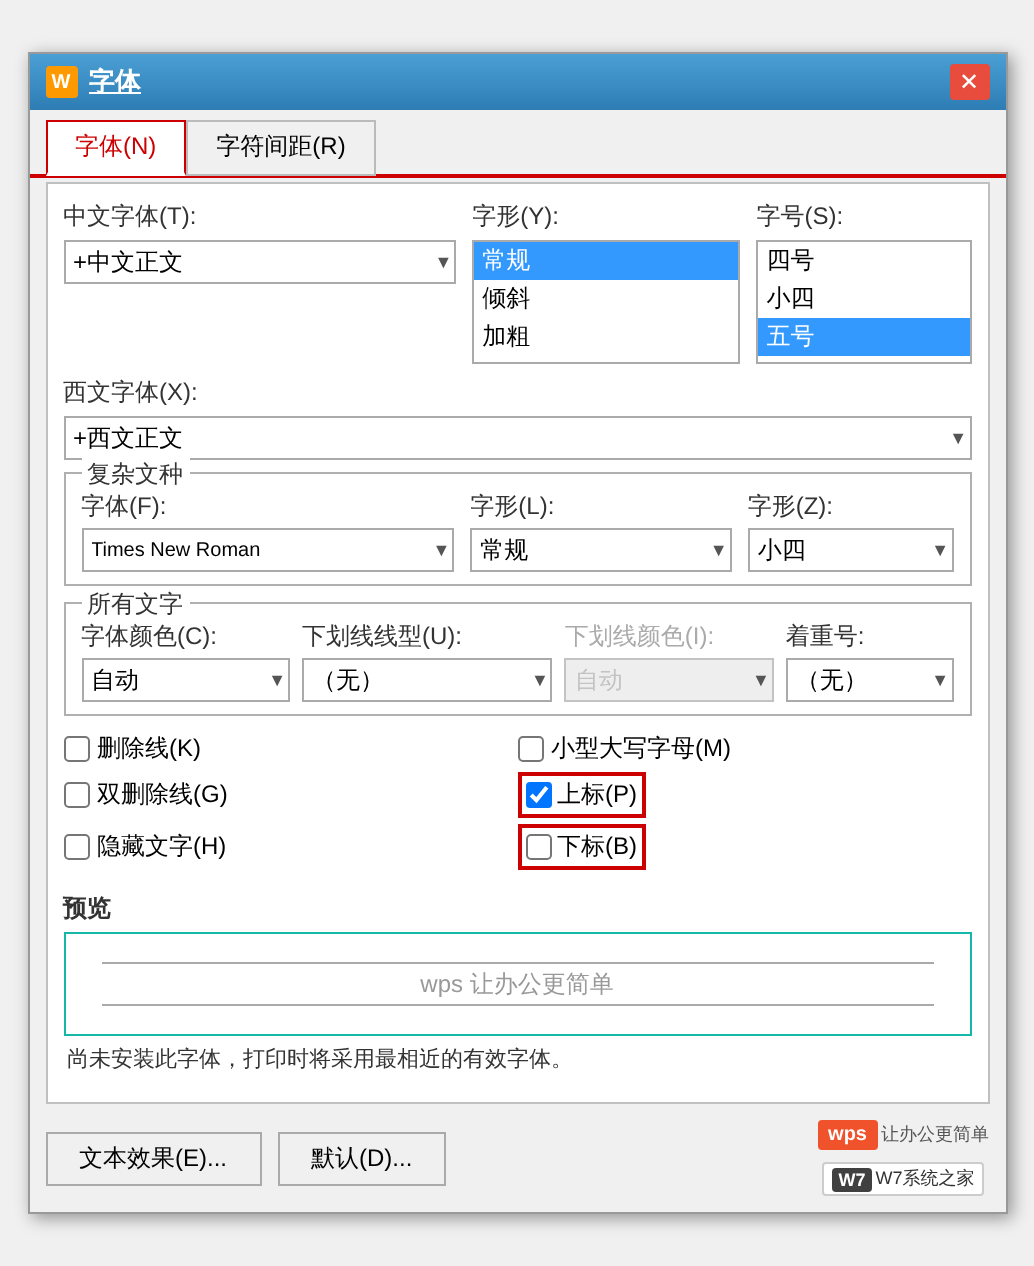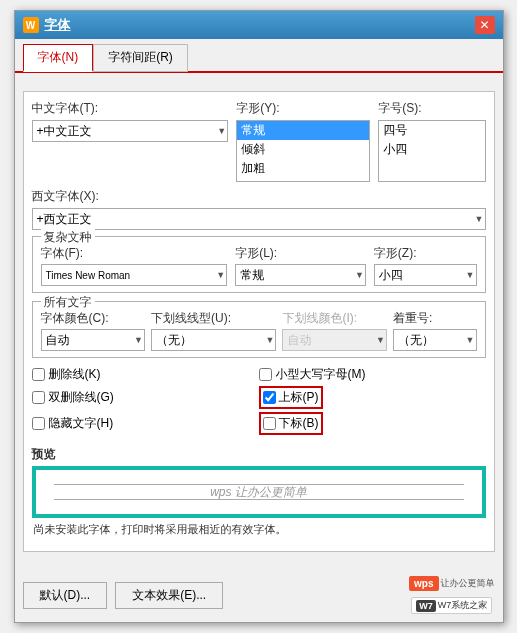--- a/index.html
+++ b/index.html
@@ -162,21 +162,21 @@
     }
     .btn {
       padding: 4px 16px;
       font-size: 12px;
       border: 1px solid #aaa;
       background: #f0f0f0;
       cursor: pointer;
       min-width: 70px;
     }
     .content-wrapper {
-      padding: 18px 8px;
+      padding: 2px 8px;
       background: #f0f0f0;
     }
     .inner-white {
       background: white;
       border: 1px solid #c0c0c0;
       padding: 8px;
     }
     
     .listbox::-webkit-scrollbar { width: 12px; }
     .listbox::-webkit-scrollbar-track { background: #f0f0f0; }
@@ -228,20 +228,21 @@
             <div class="listbox-item">倾斜</div>
             <div class="listbox-item">加粗</div>
           </div>
         </div>
 
         <div style="flex:1.2;">
           <div class="section-label">字号(S):</div>
           <div class="listbox">
             <div class="listbox-item">四号</div>
             <div class="listbox-item">小四</div>
+            <div class="listbox-item selected">五号</div>
           </div>
         </div>
       </div>
 
       <div style="margin-bottom:6px;">
         <div class="section-label">西文字体(X):</div>
         <div style="position:relative;">
           <select style="width:100%; border:1px solid #aaa; height:22px; font-size:12px; padding:0 4px; background:white; -webkit-appearance:none; appearance:none; padding-right:18px;">
             <option>+西文正文</option>
           </select>
@@ -360,36 +361,36 @@
               <input type="checkbox" style="">
               <span>下标(B)</span>
             </div>
           </div>
           <div></div>
         </div>
       </div>
 
       <div style="margin-bottom:4px;">
         <div style="font-size:12px; font-weight:bold; color:#333; margin-bottom:3px;">预览</div>
-        <div style="border:4px solid #14b8a6; background:white; height:52px; display:flex; align-items:center; justify-content:center; position:relative;font-style:italic;">
+        <div style="border:1px solid #14b8a6; background:white; height:52px; display:flex; align-items:center; justify-content:center; position:relative;">
           <div style="position:absolute; bottom:14px; left:18px; right:18px; border-bottom:1px solid #aaa;"></div>
           <div style="position:absolute; top:14px; left:18px; right:18px; border-bottom:1px solid #aaa;"></div>
           <span style="font-size:12px; color:#999; z-index:1;">wps 让办公更简单</span>
         </div>
       </div>
 
       <div class="note-text">尚未安装此字体，打印时将采用最相近的有效字体。</div>
 
     </div>
   </div>
 
   <div style="display:flex; justify-content:space-between; align-items:center; padding:6px 8px 8px; background:#f0f0f0;">
     <div style="display:flex; gap:8px;">
+      <button class="btn">文本效果(E)...</button>
       <button class="btn">默认(D)...</button>
-      <button class="btn">文本效果(E)...</button>
     </div>
 
     <div style="display:flex; align-items:center; gap:6px;flex-direction:column;">
       <div style="display:flex; align-items:center; gap:2px;">
         <span style="background:#f0532b; color:white; font-size:10px; padding:2px 5px; border-radius:2px; font-weight:bold;">wps</span>
         <span style="font-size:9px; color:#555;">让办公更简单</span>
       </div>
       <div style="display:flex; align-items:center; gap:2px; background:#fff; border:1px solid #ccc; padding:1px 4px; border-radius:2px;">
         <span style="background:#404040; color:white; font-size:9px; padding:1px 3px; border-radius:2px; font-weight:bold;">W7</span>
         <span style="font-size:9px; color:#333;">W7系统之家</span>

